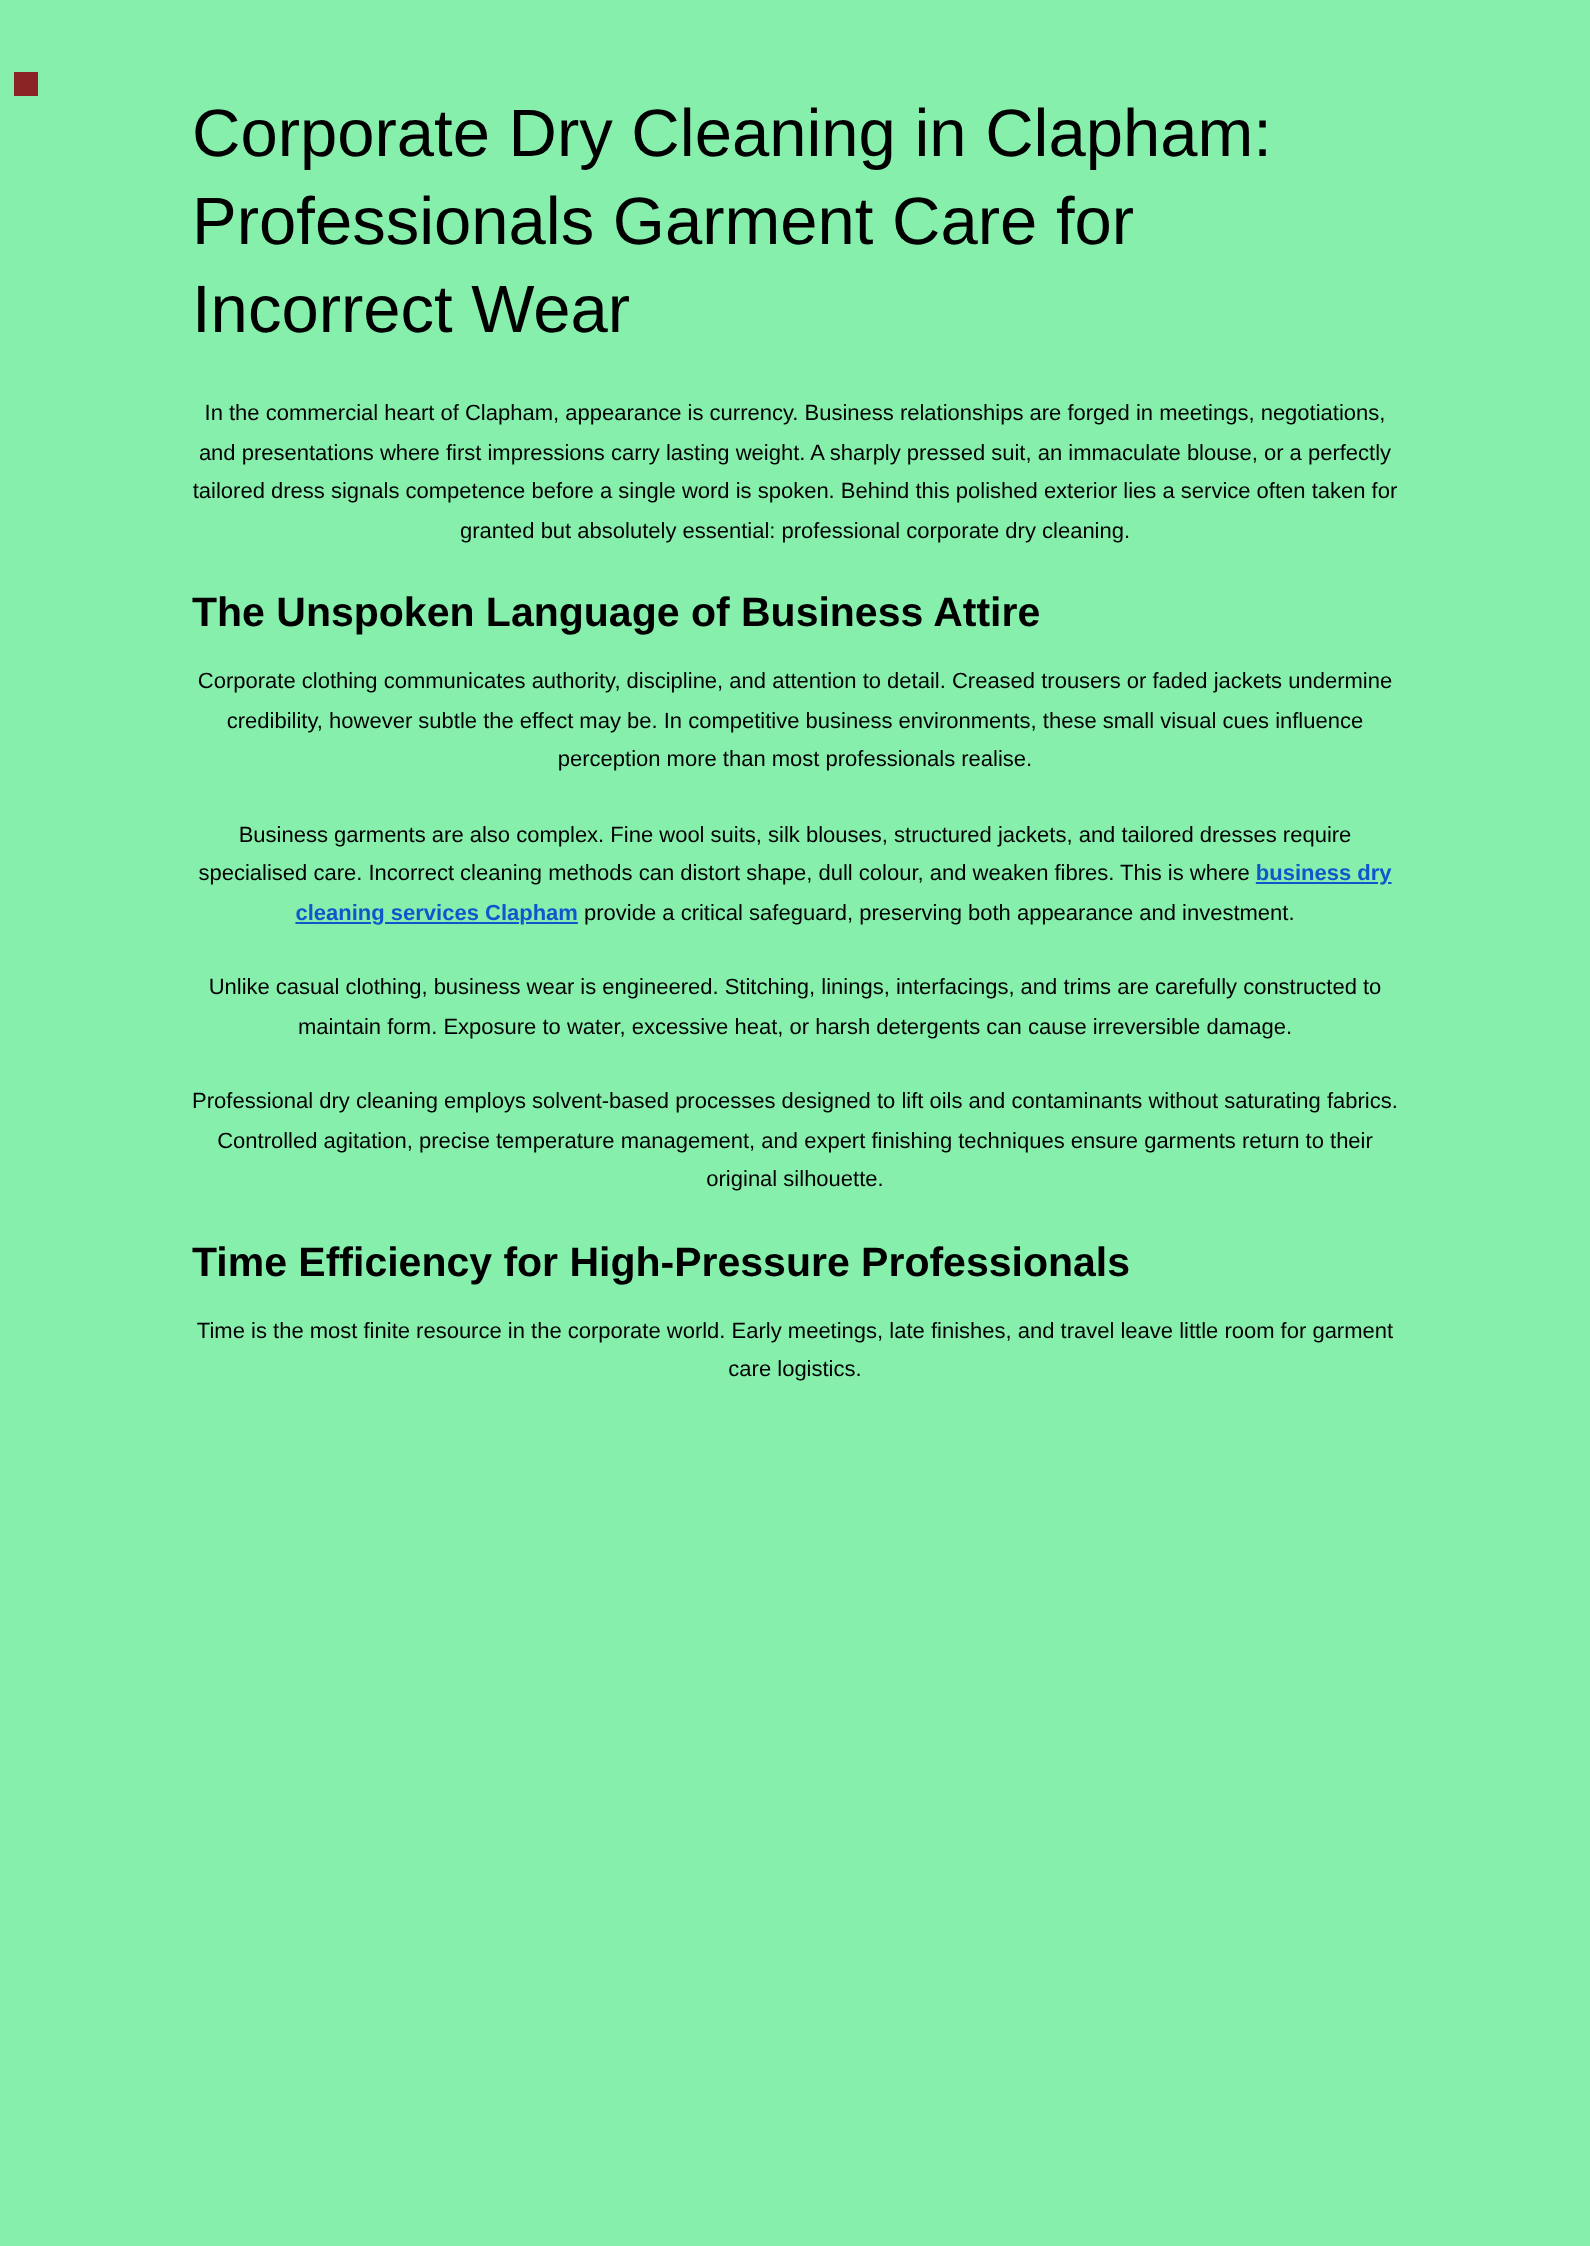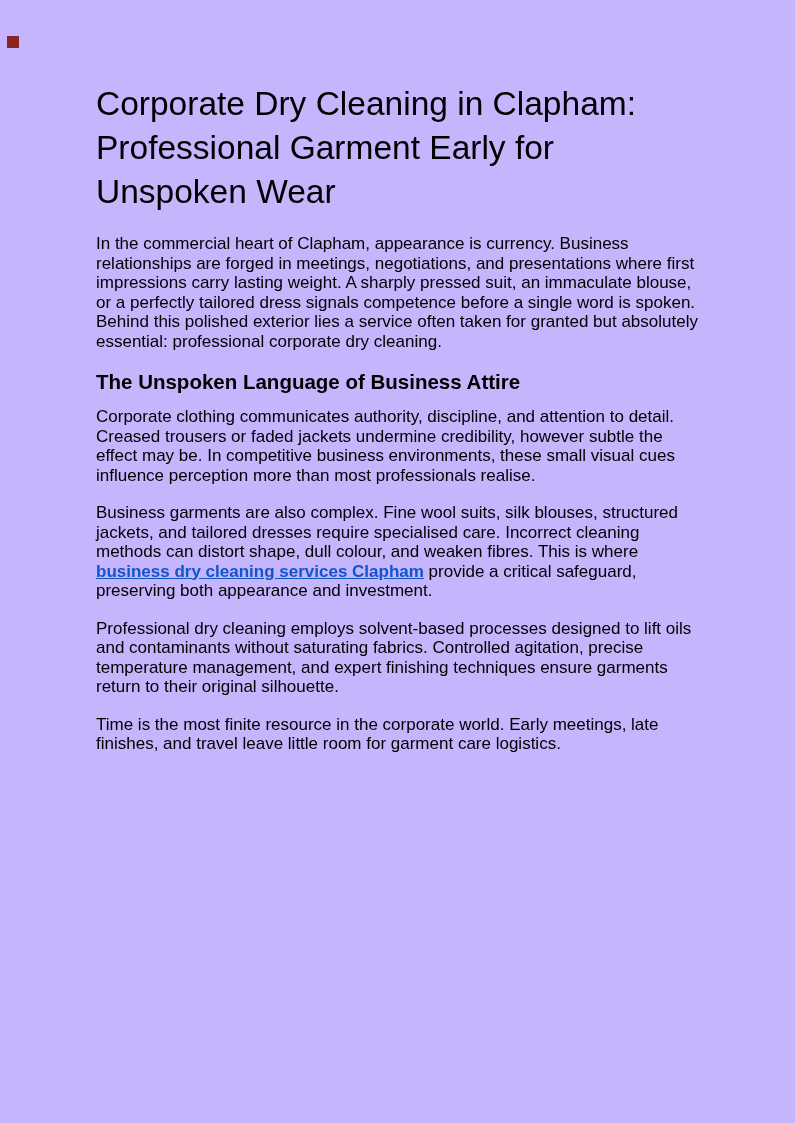--- a/index.html
+++ b/index.html
@@ -5,22 +5,22 @@
   html, body {
     margin: 0;
     padding: 0;
     background: #ffffff;
   }
   .page {
     position: relative;
     width: 795px;
     height: 1123px;
     box-sizing: border-box;
-    padding: 82px 96px 0 96px;
-    background: #c4b5fd;
+    padding: 46px 96px 0 96px;
+    background: #86efac;
     font-family: "Liberation Sans", sans-serif;
     color: #000000;
     overflow: hidden;
   }
   .corner-marker {
     position: absolute;
     left: 7px;
     top: 36px;
     width: 12px;
     height: 12px;
@@ -28,26 +28,26 @@
   }
   h1.doc-title {
     font-size: 33.5px;
     font-weight: 400;
     line-height: 44px;
     margin: 0 0 20px 0;
     color: #000000;
   }
   h1.doc-title .tline { display: block; }
   p.body-para {
-    font-size: 17px;
+    font-size: 11px;
     font-weight: 400;
     line-height: 19.5px;
     margin: 0 0 18px 0;
     color: #000000;
-    text-align: left;
+    text-align: center;
   }
   h2.section-heading {
     font-size: 20.5px;
     font-weight: 700;
     line-height: 26px;
     margin: 4px 0 12px 0;
     color: #000000;
   }
   a.doclink {
     color: #1155cc;
@@ -58,34 +58,36 @@
 </style>
 </head>
 <body>
 
 <div class="page">
 
   <div class="corner-marker"></div>
 
   <h1 class="doc-title">
     <span class="tline">Corporate Dry Cleaning in Clapham:</span>
-    <span class="tline">Professional Garment Early for</span>
-    <span class="tline">Unspoken Wear</span>
+    <span class="tline">Professionals Garment Care for</span>
+    <span class="tline">Incorrect Wear</span>
   </h1>
 
   <p class="body-para">In the commercial heart of Clapham, appearance is currency. Business relationships are forged in meetings, negotiations, and presentations where first impressions carry lasting weight. A sharply pressed suit, an immaculate blouse, or a perfectly tailored dress signals competence before a single word is spoken. Behind this polished exterior lies a service often taken for granted but absolutely essential: professional corporate dry cleaning.</p>
 
 
   <h2 class="section-heading">The Unspoken Language of Business Attire</h2>
 
   <p class="body-para">Corporate clothing communicates authority, discipline, and attention to detail. Creased trousers or faded jackets undermine credibility, however subtle the effect may be. In competitive business environments, these small visual cues influence perception more than most professionals realise.</p>
 
   <p class="body-para"><span>Business garments are also complex. Fine wool suits, silk blouses, structured jackets, and tailored dresses require specialised care. Incorrect cleaning methods can distort shape, dull colour, and weaken fibres. This is where </span><a class="doclink" href="#">business dry cleaning services Clapham</a><span> provide a critical safeguard, preserving both appearance and investment.</span></p>
 
 
+  <p class="body-para">Unlike casual clothing, business wear is engineered. Stitching, linings, interfacings, and trims are carefully constructed to maintain form. Exposure to water, excessive heat, or harsh detergents can cause irreversible damage.</p>
 
   <p class="body-para">Professional dry cleaning employs solvent-based processes designed to lift oils and contaminants without saturating fabrics. Controlled agitation, precise temperature management, and expert finishing techniques ensure garments return to their original silhouette.</p>
 
 
+  <h2 class="section-heading">Time Efficiency for High-Pressure Professionals</h2>
 
   <p class="body-para">Time is the most finite resource in the corporate world. Early meetings, late finishes, and travel leave little room for garment care logistics.</p>
 
 </div>
 
 </body></html>

